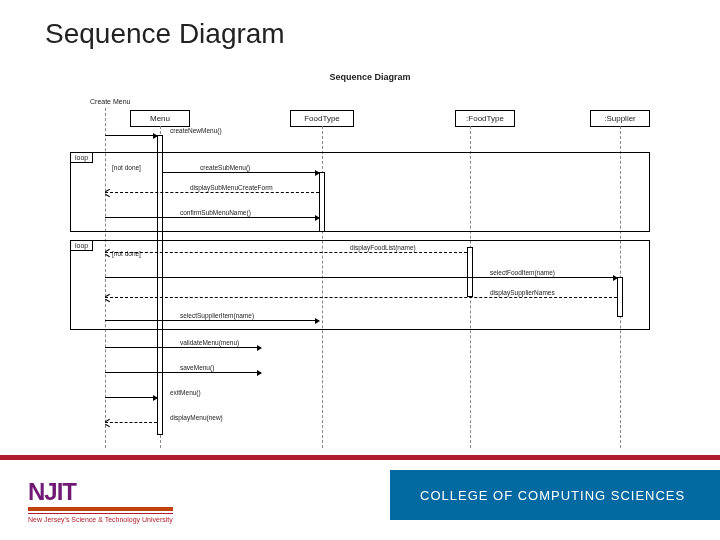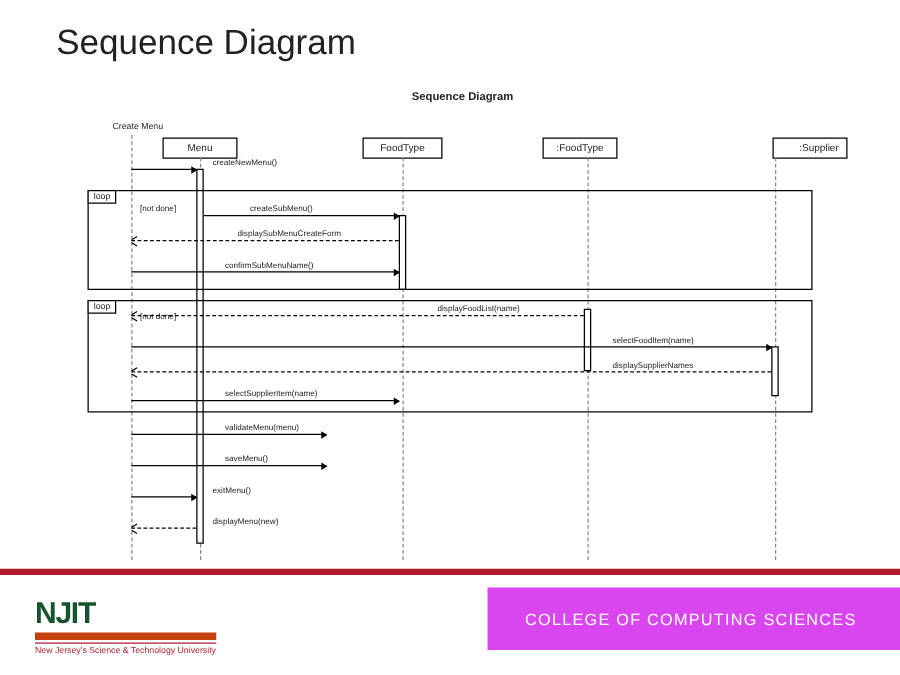--- a/index.html
+++ b/index.html
@@ -117,37 +117,37 @@
     }
     .njit-logo {
       margin-left: 28px;
       display: flex;
       align-items: center;
       gap: 8px;
     }
     .njit-mark {
       font-weight: bold;
       font-size: 24px;
-      color: #14532d;
+      color: #701a75;
       letter-spacing: -1px;
-      border-bottom: 6px solid #c2410c;
+      border-bottom: 4px solid #c2410c;
       padding-bottom: 1px;
     }
     .njit-tag {
       font-size: 7px;
       color: #b01c2e;
       border-top: 1px solid #b01c2e;
       padding-top: 2px;
       margin-top: 2px;
     }
     .college-band {
       position: absolute;
       right: 0; top: 470px;
       width: 330px; height: 50px;
-      background: #d946ef;
+      background: #0369a1;
       color: #fff;
       display: flex;
       align-items: center;
       padding-left: 30px;
       font-size: 13px;
       letter-spacing: 1px;
       text-align: center;
     }
   </style>
 </head>
@@ -155,22 +155,22 @@
 
 <h1 class="slide-title">Sequence Diagram</h1>
 
 <div class="diagram-area">
   <div class="sd-title">Sequence Diagram</div>
 
   <div class="actor-label" style="top:26px;left:20px;">Create Menu</div>
 
   <div class="lifeline-box" style="top:38px;left:60px;width:60px;">Menu</div>
   <div class="lifeline-box" style="top:38px;left:220px;width:64px;">FoodType</div>
-  <div class="lifeline-box" style="top:38px;left:364px;width:60px;">:FoodType</div>
-  <div class="lifeline-box" style="top:38px;left:548px;width:60px;text-align:right;">:Supplier</div>
+  <div class="lifeline-box" style="top:38px;left:385px;width:60px;">:FoodType</div>
+  <div class="lifeline-box" style="top:38px;left:520px;width:60px;">:Supplier</div>
 
   <div class="lifeline" style="top:36px;left:35px;height:340px;"></div>
   <div class="lifeline" style="top:54px;left:90px;height:322px;"></div>
   <div class="lifeline" style="top:54px;left:252px;height:322px;"></div>
   <div class="lifeline" style="top:54px;left:400px;height:322px;"></div>
   <div class="lifeline" style="top:54px;left:550px;height:322px;"></div>
 
   <div class="activation" style="top:63px;left:87px;height:300px;"></div>
   <div class="activation" style="top:100px;left:249px;height:60px;"></div>
   <div class="activation" style="top:175px;left:397px;height:50px;"></div>

